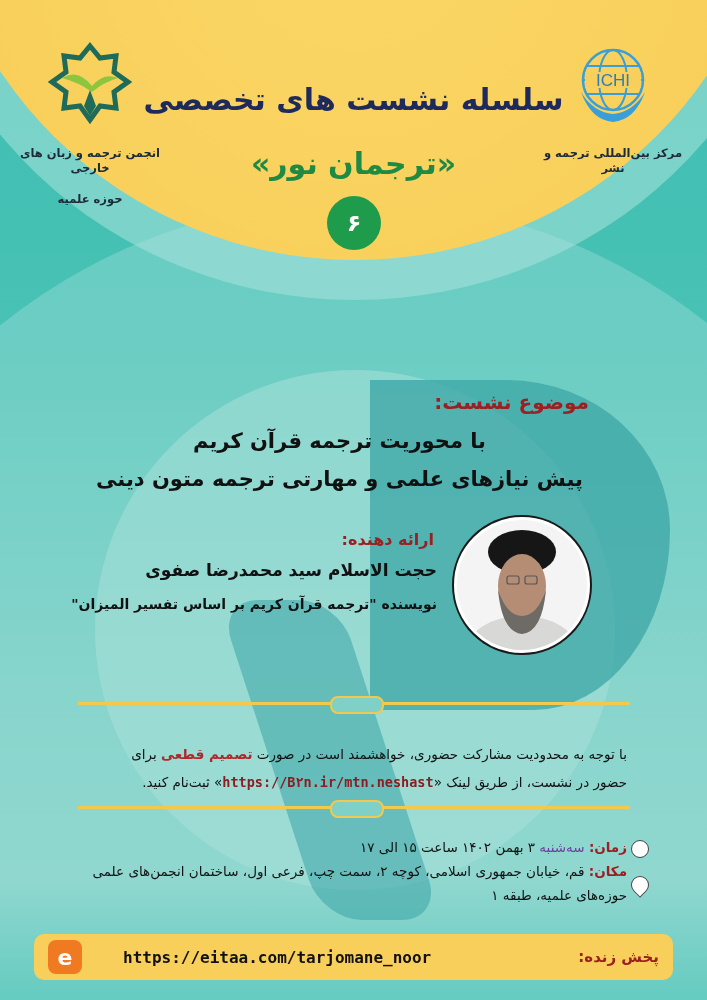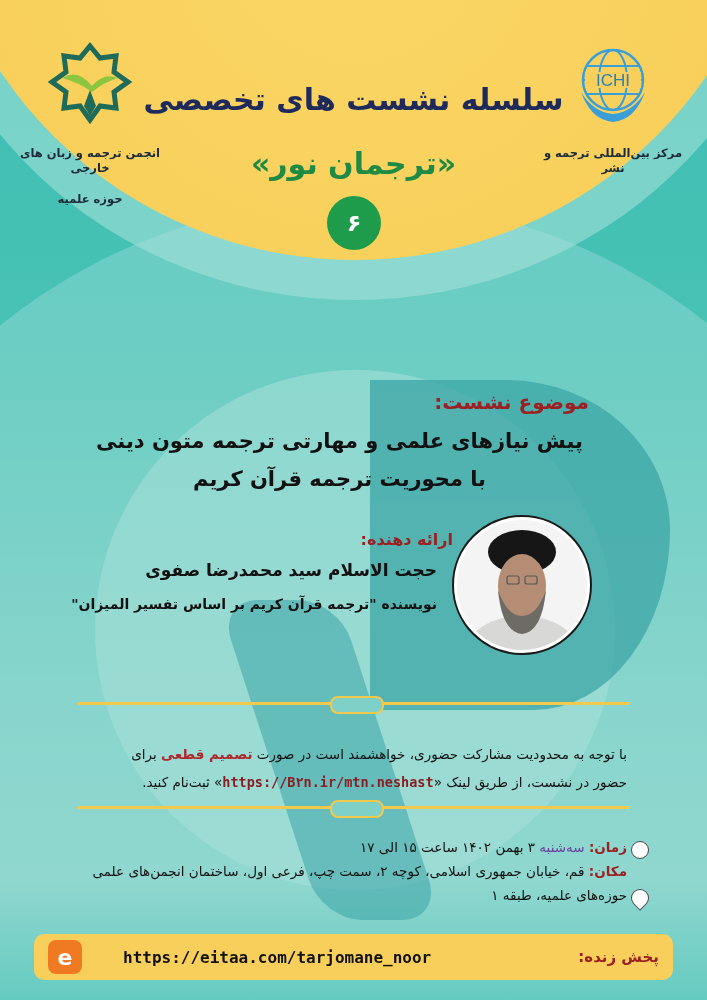--- a/index.html
+++ b/index.html
@@ -70,21 +70,21 @@
     position: absolute; left: 90px; right: 118px; top: 422px; text-align: center;
     font-weight: bold; font-size: 21px; line-height: 38px; color: #111;
   }
 
   .speaker-photo {
     position: absolute; left: 454px; top: 517px; width: 130px; height: 130px;
     border-radius: 50%; background: #fff; border: 3px solid #fff;
     box-shadow: 0 0 0 2px #1a1a1a; overflow: hidden;
   }
   .speaker-label {
-    position: absolute; right: 254px; top: 530px;
+    position: absolute; right: 273px; top: 530px;
     font-weight: bold; font-size: 16px; color: #9c1f22; margin-left: 20px;
   }
   .speaker-name {
     position: absolute; right: 270px; top: 560px;
     font-weight: bold; font-size: 17px; color: #111;
   }
   .speaker-role {
     position: absolute; right: 270px; top: 596px;
     font-weight: bold; font-size: 14px; color: #111;
   }
@@ -98,21 +98,21 @@
   }
 
   .notice {
     position: absolute; left: 98px; right: 80px; top: 740px;
     font-size: 13.5px; line-height: 28px; color: #111; text-align: right;
   }
   .notice .hl { color: #b0272b; font-weight: bold; }
   .notice .link { color: #8a1e22; font-weight: bold; direction: ltr; unicode-bidi: embed; font-family: "DejaVu Sans Mono", monospace; }
 
   .info { position: absolute; right: 58px; top: 835px; width: 590px; font-size: 13.5px; line-height: 24px; color: #111; }
-  .info-row { display: flex; align-items: flex-end; gap: 4px; }
+  .info-row { display: flex; align-items: center; gap: 4px; }
   .info-icon {
     width: 16px; height: 16px; border-radius: 50%; border: 1.5px solid #444;
     background: #fff; flex: 0 0 auto; margin-top: 4px; position: relative;
   }
   .info-icon.pin { border-radius: 50% 50% 50% 0; transform: rotate(-45deg); }
   .info-label { color: #9c1f22; font-weight: bold; }
   .info-day { color: #6b3fa0; }
 
   .live-bar {
     position: absolute; left: 34px; right: 34px; top: 934px; height: 46px;
@@ -164,22 +164,22 @@
   <div class="logo-caption">انجمن ترجمه و زبان های خارجی</div>
   <div class="logo-caption">حوزه علمیه</div>
 </div>
 
 <div class="header-title">سلسله نشست های تخصصی</div>
 <div class="header-sub">«ترجمان نور»</div>
 <div class="num-badge">۶</div>
 
 <div class="topic-label">موضوع نشست:</div>
 <div class="topic-title">
+  <div>با محوریت ترجمه قرآن کریم</div>
   <div>پیش نیازهای علمی و مهارتی ترجمه متون دینی</div>
-  <div>با محوریت ترجمه قرآن کریم</div>
 </div>
 
 <div class="speaker-photo">
   <svg width="130" height="130" viewBox="0 0 130 130">
     <rect width="130" height="130" fill="#f4f4f4"></rect>
     <ellipse cx="65" cy="130" rx="55" ry="34" fill="#d8d8d6"></ellipse>
     <ellipse cx="65" cy="32" rx="34" ry="22" fill="#161616"></ellipse>
     <ellipse cx="65" cy="66" rx="24" ry="32" fill="#b58d74"></ellipse>
     <path d="M41 70 Q45 112 65 114 Q85 112 89 70 Q80 96 65 96 Q50 96 41 70Z" fill="#6e6a66"></path>
     <rect x="50" y="56" width="12" height="8" rx="2" fill="none" stroke="#555" stroke-width="1.2"></rect>

